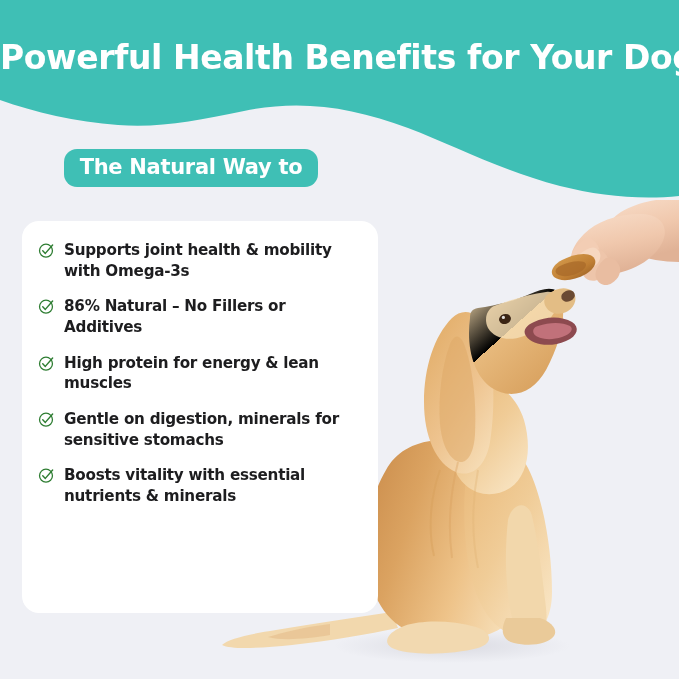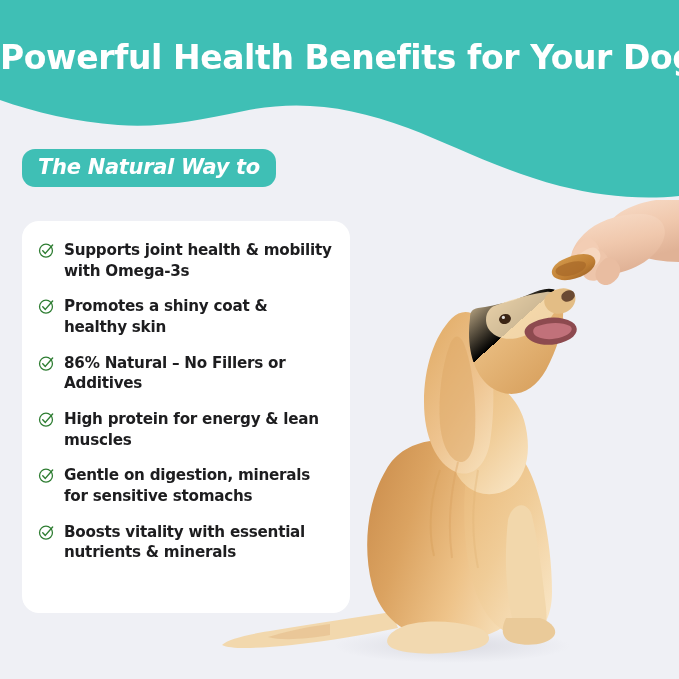--- a/index.html
+++ b/index.html
@@ -45,23 +45,22 @@
     pointer-events:none;
   }
 
   
   .badge {
     position:absolute;
     top:149px; left:22px;
     width:338px;
     z-index:6;
     display:flex;
-    flex-direction:row;
+    flex-direction:column;
     align-items:center;
-    font-style:italic;
   }
   .badge-line {
     background:#3fbfb5;
     color:#ffffff;
     font-family:"DejaVu Sans", sans-serif;
     font-weight:bold;
     font-size:21px;
     letter-spacing:-0.3px;
     line-height:1;
     padding:8px 16px 9px 16px;
@@ -69,21 +68,21 @@
     white-space:nowrap;
     text-align:center;
   }
   .badge-line.l1 { border-radius:13px 13px 13px 13px; }
   .badge-line.l2 { margin-top:-3px; border-radius:13px; }
 
   
   .card {
     position:absolute;
     top:221px; left:22px;
-    width:328px; height:392px;
+    width:356px; height:392px;
     background:#ffffff;
     border-radius:17px;
     z-index:5;
     padding:19px 18px 0 16px;
   }
   .benefit {
     display:flex;
     align-items:flex-start;
     margin-bottom:15px;
   }
@@ -247,27 +246,20 @@
   <div class="card">
 
     <div class="benefit">
       <svg class="check-icon" viewBox="0 0 20 20">
         <circle cx="9.4" cy="10.2" r="7.6" fill="none" stroke="#2e7d32" stroke-width="1.5"></circle>
         <path d="M5.6,10.4 L8.6,13.4 L17.2,3.6" fill="none" stroke="#2e7d32" stroke-width="1.7" stroke-linecap="round" stroke-linejoin="round"></path>
       </svg>
       <div class="benefit-text">Supports joint health &amp; mobility with Omega-3s</div>
     </div>
 
-    <div class="benefit">
-      <svg class="check-icon" viewBox="0 0 20 20">
-        <circle cx="9.4" cy="10.2" r="7.6" fill="none" stroke="#2e7d32" stroke-width="1.5"></circle>
-        <path d="M5.6,10.4 L8.6,13.4 L17.2,3.6" fill="none" stroke="#2e7d32" stroke-width="1.7" stroke-linecap="round" stroke-linejoin="round"></path>
-      </svg>
-      <div class="benefit-text">Promotes a shiny coat &amp; healthy skin</div>
-    </div>
 
     <div class="benefit">
       <svg class="check-icon" viewBox="0 0 20 20">
         <circle cx="9.4" cy="10.2" r="7.6" fill="none" stroke="#2e7d32" stroke-width="1.5"></circle>
         <path d="M5.6,10.4 L8.6,13.4 L17.2,3.6" fill="none" stroke="#2e7d32" stroke-width="1.7" stroke-linecap="round" stroke-linejoin="round"></path>
       </svg>
       <div class="benefit-text">86% Natural – No Fillers or Additives</div>
     </div>
 
     <div class="benefit">

